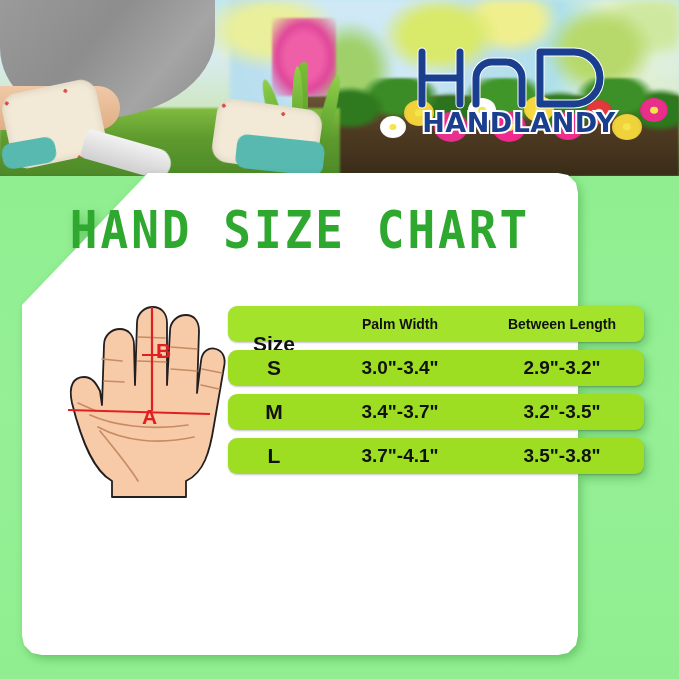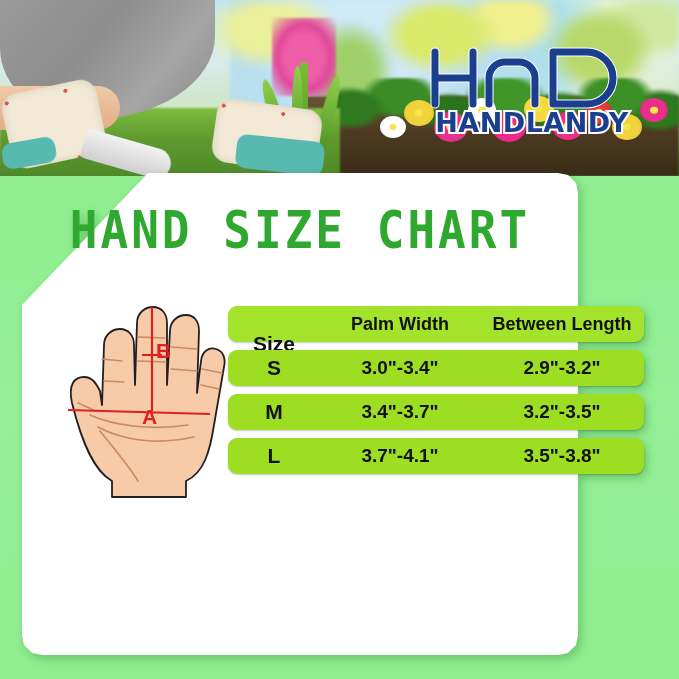--- a/index.html
+++ b/index.html
@@ -110,21 +110,21 @@
     position:absolute;left:272px;top:18px;width:64px;height:78px;
     background:radial-gradient(ellipse at 50% 50%,#ef5fa8 0 40%,#e0479a 60%,rgba(224,71,154,0) 100%);
     filter:blur(1.2px);
   }
   .leafblade{
     position:absolute;background:linear-gradient(180deg,#8fd04a,#4f9225);
     border-radius:50% 50% 4px 4px;filter:blur(0.5px);
   }
 
   
-  .logo{position:absolute;left:429px;top:44px;width:206px;height:92px;}
+  .logo{position:absolute;left:416px;top:44px;width:206px;height:92px;}
   .logo svg{display:block;}
 
   
   .card{
     position:absolute;left:22px;top:173px;width:556px;height:482px;
     filter:drop-shadow(3px 4px 5px rgba(0,90,0,.28));
   }
   .card-shape{
     position:absolute;inset:0;background:#ffffff;
     clip-path:polygon(
@@ -155,21 +155,21 @@
     position:relative;height:36px;margin-bottom:8px;
     background:#9ede22;border-radius:9px;
     box-shadow:0 1px 2px rgba(0,0,0,.22);
     display:flex;align-items:center;
   }
   .row.head{background:#a3e32c;}
   .c-size{width:92px;text-align:center;}
   .c-palm{width:160px;text-align:center;}
   .c-finger{width:164px;text-align:center;}
   .row.head .c-size{font-size:21px;font-weight:bold;color:#111;margin-top:40px;}
-  .row.head .c-palm,.row.head .c-finger{font-size:18px;font-weight:bold;color:#111;}
+  .row.head .c-palm,.row.head .c-finger{font-size:14px;font-weight:bold;color:#111;}
   .row.body .c-size{font-size:21px;font-weight:bold;color:#111;}
   .row.body .c-palm,.row.body .c-finger{font-size:19px;font-weight:bold;color:#111;}
 
   
   .note{
     position:absolute;left:186px;top:336px;width:380px;
     color:#1a3a78;font-size:17.5px;line-height:23px;font-weight:bold;
     font-family:"DejaVu Serif","Liberation Serif",serif;
     white-space:nowrap;
   }

